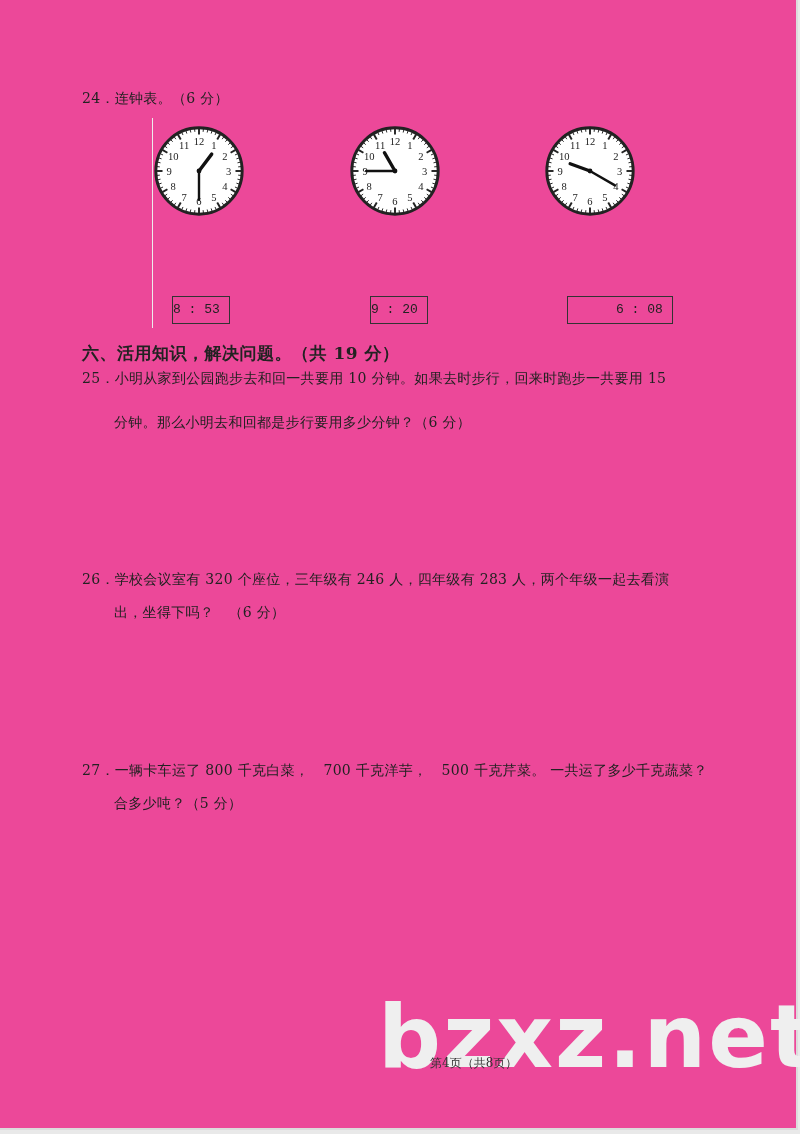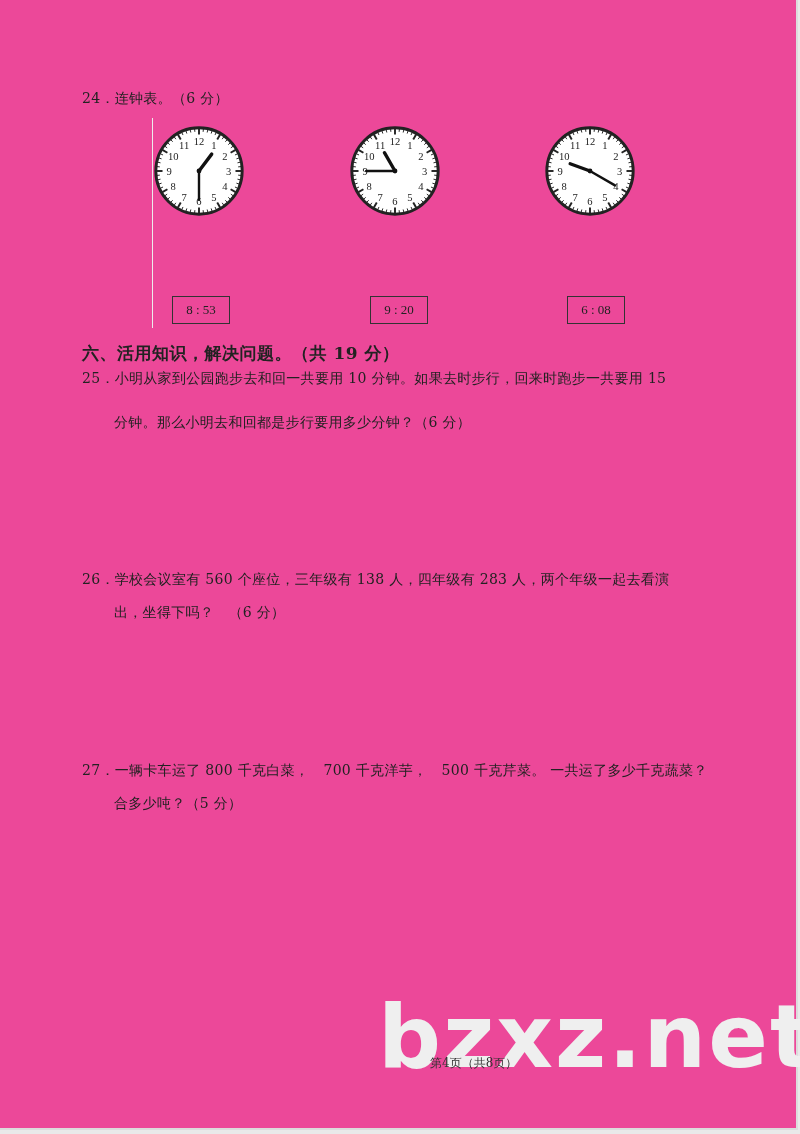--- a/index.html
+++ b/index.html
@@ -9,21 +9,21 @@
     }
     .page {
       position: absolute; left: 0; top: 0; width: 796px; height: 1128px; background: #ec4899;
       border-right: 2px solid #dcdcdc; border-bottom: 2px solid #dcdcdc;
     }
     .line { position: absolute; font-size: 14px; white-space: nowrap; letter-spacing: 0.3px; }
     .section { font-size: 17px; font-weight: bold; letter-spacing: 0.5px; }
     .clock { position: absolute; width: 96px; height: 96px; }
     .timebox {
       position: absolute; width: 56px; height: 26px; border: 1px solid #333; font-size: 13px;
-      text-align: center; line-height: 26px; font-family: Liberation Serif, serif;
+      text-align: left; line-height: 26px; font-family: Liberation Mono, monospace;
     }
     .vline { position: absolute; left: 152px; top: 118px; width: 1px; height: 210px; background: #ececec; }
     .watermark {
       position: absolute; left: 378px; top: 985px; font-family: "DejaVu Sans", sans-serif;
       font-weight: bold; font-size: 88px; color: #efefef; letter-spacing: 2px;
     }
     .footer { position: absolute; left: 430px; top: 1055px; font-size: 12px; color: #333; text-align: right; }
   </style>
 </head>
 <body>
@@ -269,28 +269,28 @@
         <text x="34.499999999999986" y="27.15321248268241" font-size="11" text-anchor="middle" font-family="Liberation Serif, serif" fill="#222">11</text>
         <text x="49.99999999999999" y="23" font-size="11" text-anchor="middle" font-family="Liberation Serif, serif" fill="#222">12</text>
         <line x1="50" y1="50" x2="29.326762342710012" y2="42.4755568468353" stroke="#111" stroke-width="3.5" stroke-linecap="round"></line>
         <line x1="50" y1="50" x2="75.98076211353316" y2="65" stroke="#111" stroke-width="2.5" stroke-linecap="round"></line>
         <circle cx="50" cy="50" r="2.5" fill="#111"></circle>
       </g>
   </svg>
 
   <div class="timebox" style="left:172px; top:296px;">8 : 53</div>
   <div class="timebox" style="left:370px; top:296px;">9 : 20</div>
-  <div class="timebox" style="left:567px; top:296px;">6 : 08</div>
+  <div class="timebox" style="left:567px; top:296px;padding-left:48px;">6 : 08</div>
 
   <div class="line section" style="left:82px; top:342px;">六、活用知识，解决问题。（共 19 分）</div>
 
   <div class="line" style="left:82px; top:370px;">25．小明从家到公园跑步去和回一共要用 10 分钟。如果去时步行，回来时跑步一共要用 15</div>
   <div class="line" style="left:114px; top:414px;">分钟。那么小明去和回都是步行要用多少分钟？（6 分）</div>
 
-  <div class="line" style="left:82px; top:571px;">26．学校会议室有 560 个座位，三年级有 138 人，四年级有 283 人，两个年级一起去看演</div>
+  <div class="line" style="left:82px; top:571px;">26．学校会议室有 320 个座位，三年级有 246 人，四年级有 283 人，两个年级一起去看演</div>
   <div class="line" style="left:114px; top:604px;">出，坐得下吗？　（6 分）</div>
 
   <div class="line" style="left:82px; top:762px;">27．一辆卡车运了 800 千克白菜，　700 千克洋芋，　500 千克芹菜。 一共运了多少千克蔬菜？</div>
   <div class="line" style="left:114px; top:795px;">合多少吨？（5 分）</div>
 
   <div class="watermark">bzxz.net</div>
   <div class="footer">第4页（共8页）</div>
 </div>
 
 </body></html>

